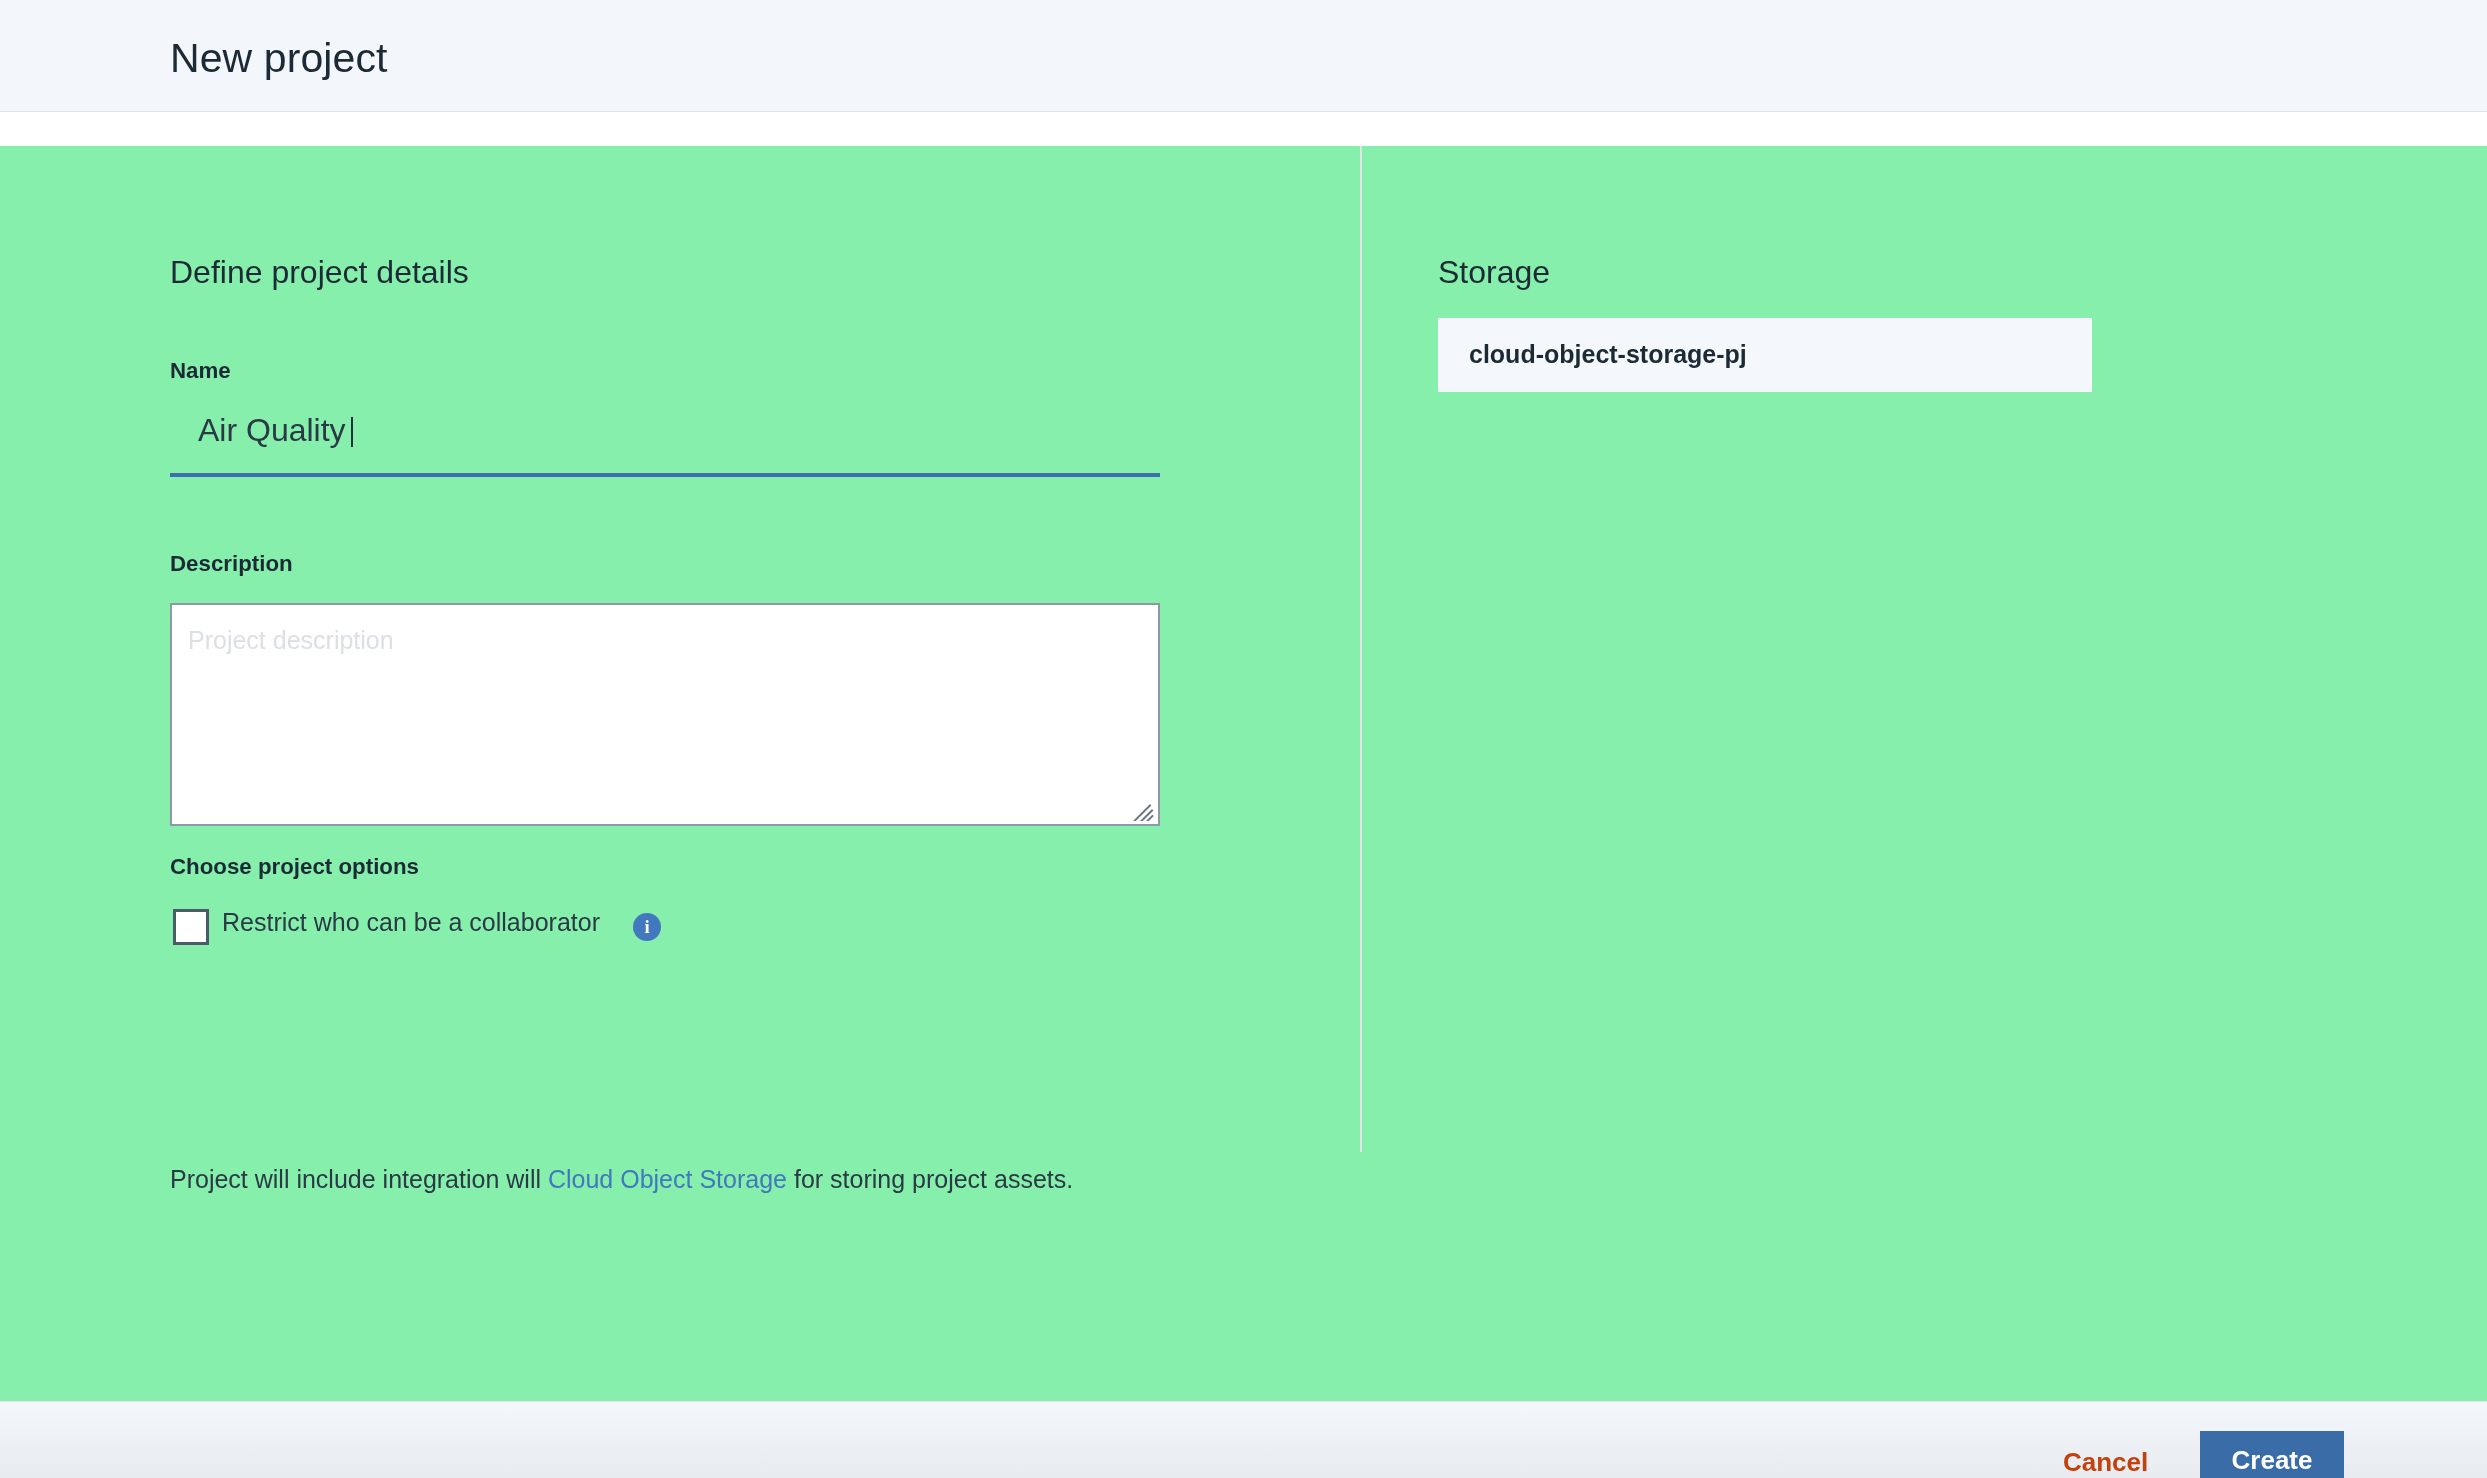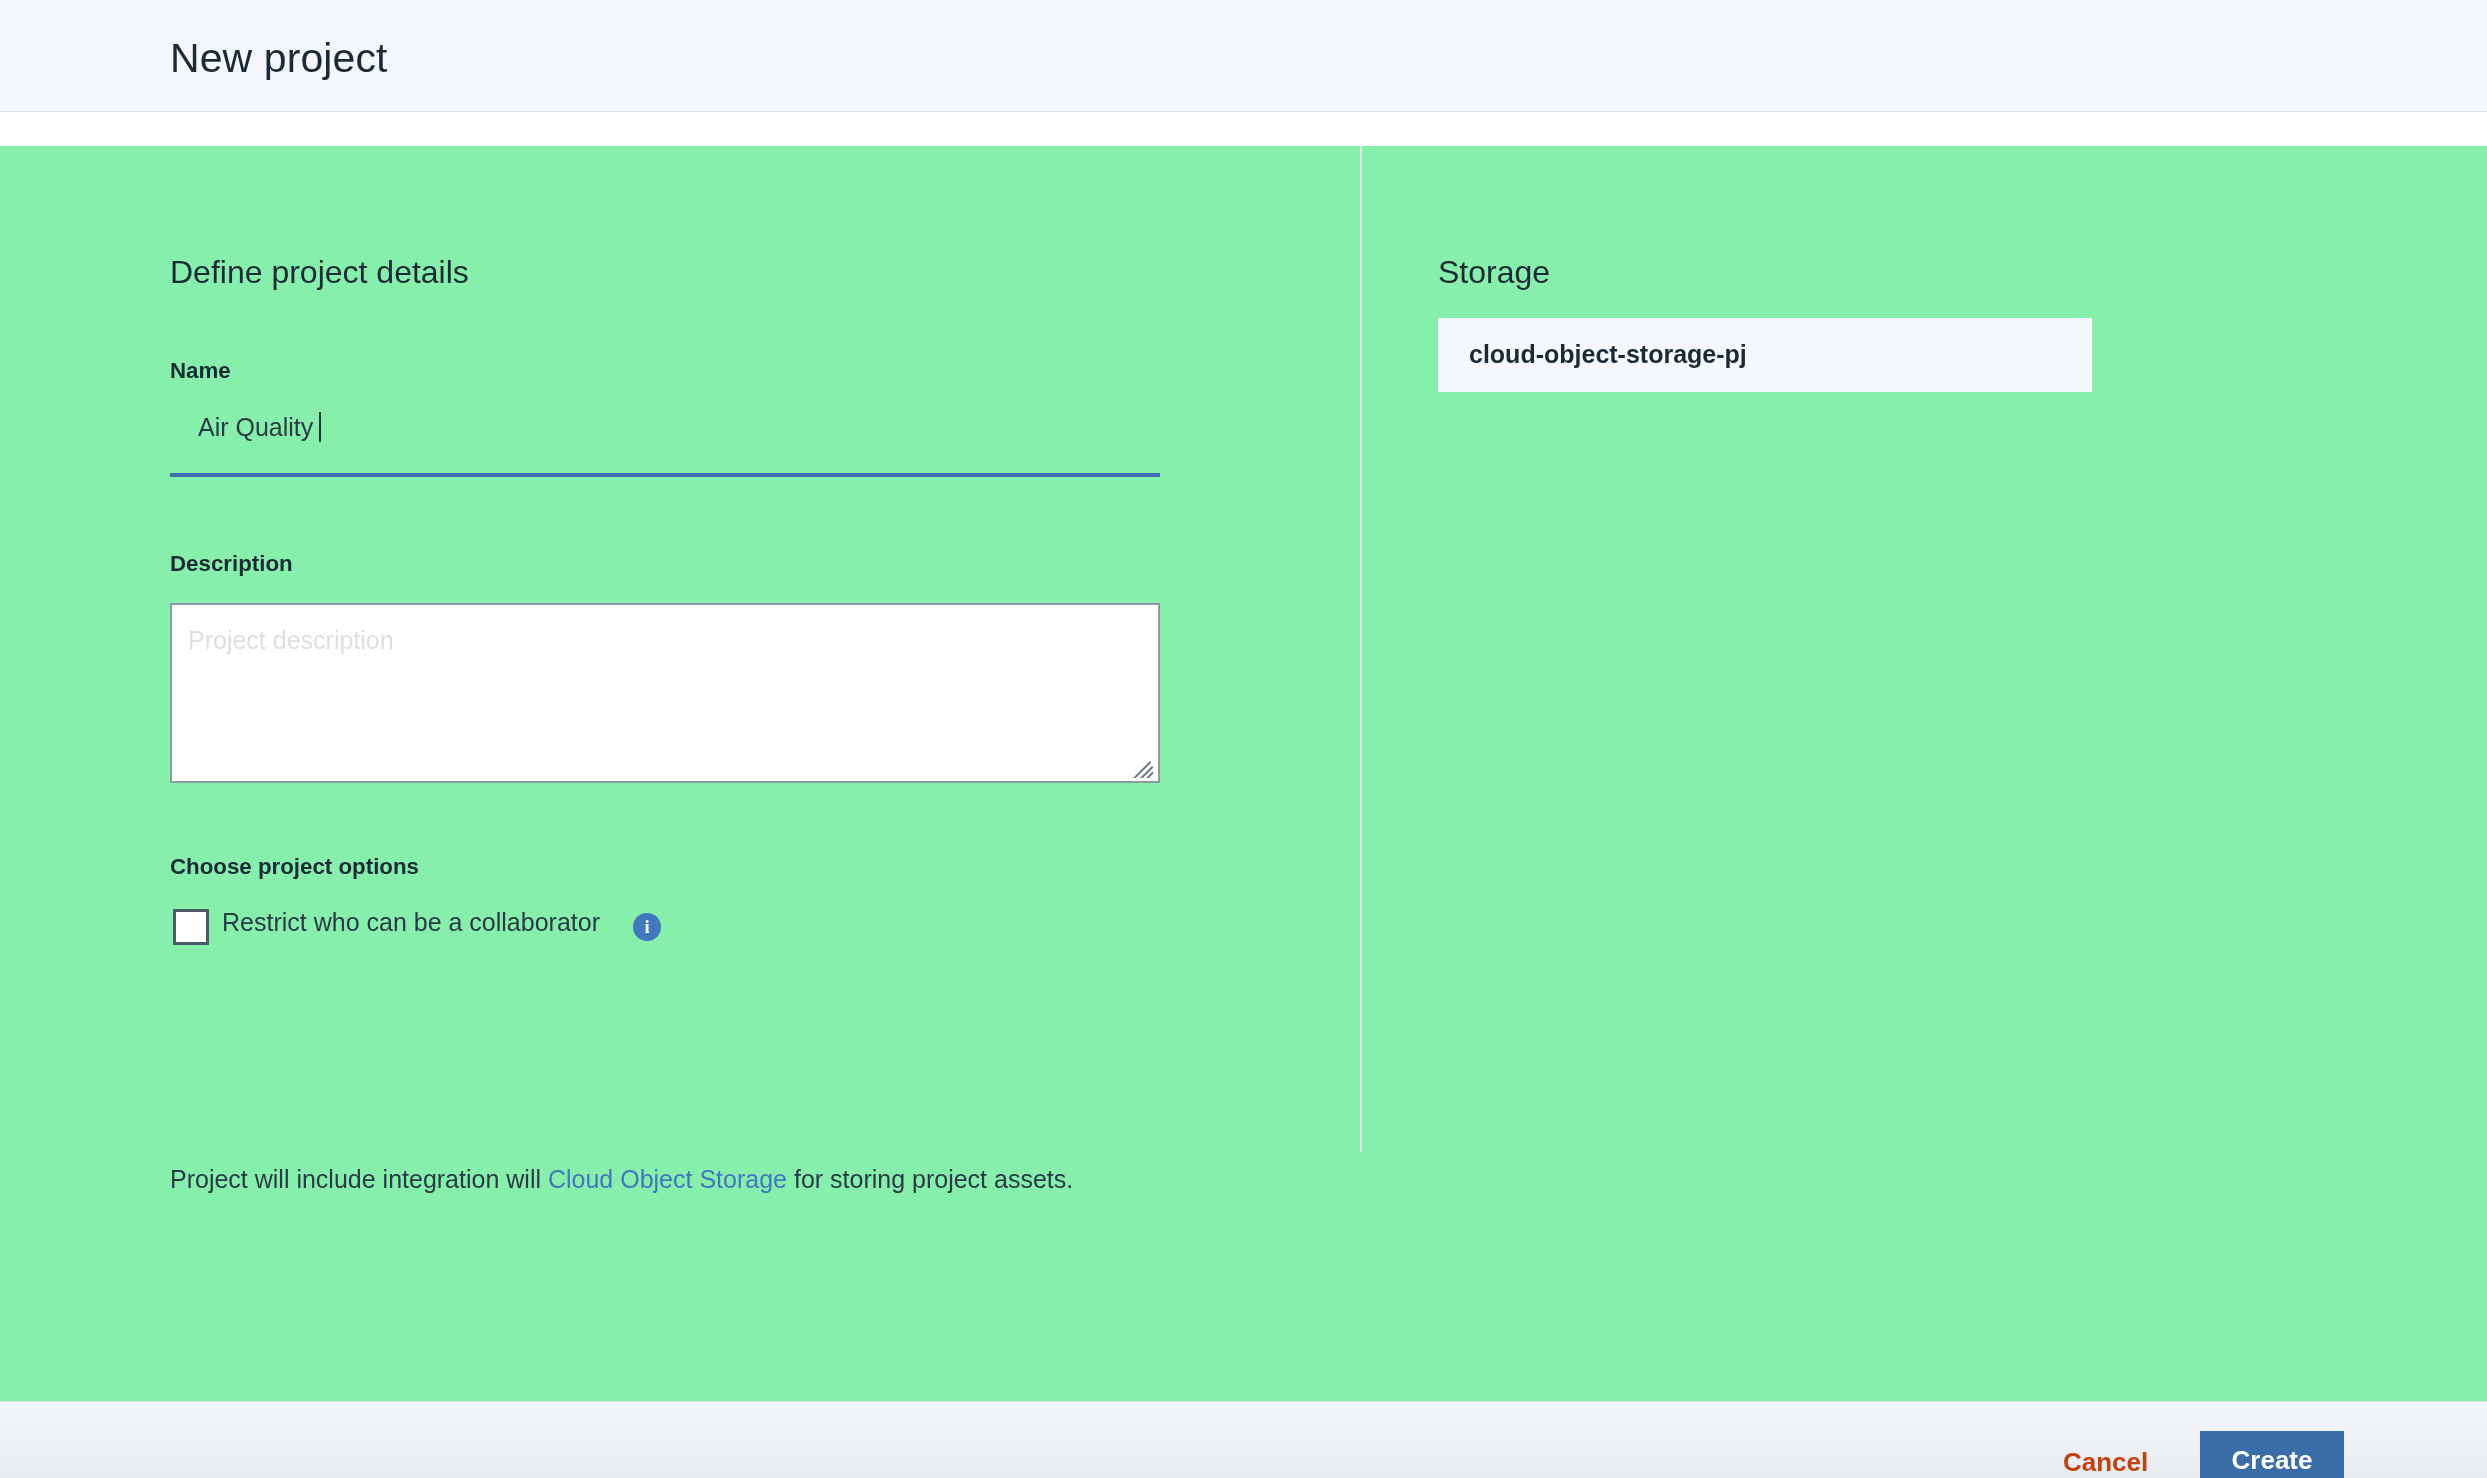--- a/index.html
+++ b/index.html
@@ -91,40 +91,40 @@
     top: 249px;
     width: 990px;
     height: 82px;
     border-bottom: 4.7px solid #3d6eb0;
     box-sizing: border-box;
   }
   .name-input {
     position: absolute;
     left: 28px;
     top: 17px;
-    font-size: 25px;
+    font-size: 32px;
     color: #2a3a45;
     font-family: "Liberation Sans", sans-serif;
     white-space: nowrap;
   }
   .text-caret {
     display: inline-block;
     width: 1.9px;
     height: 30px;
     background: #20303c;
     vertical-align: -5.6px;
     margin-left: 5.6px;
   }
 
   .desc-box {
     position: absolute;
     left: 0;
     top: 457px;
     width: 990px;
-    height: 180px;
+    height: 223px;
     border: 2.8px solid #8d99a6;
     box-sizing: border-box;
     background: #ffffff;
   }
   .desc-placeholder {
     position: absolute;
     left: 16px;
     top: 21.4px;
     font-size: 25px;
     color: #dcdfe3;

